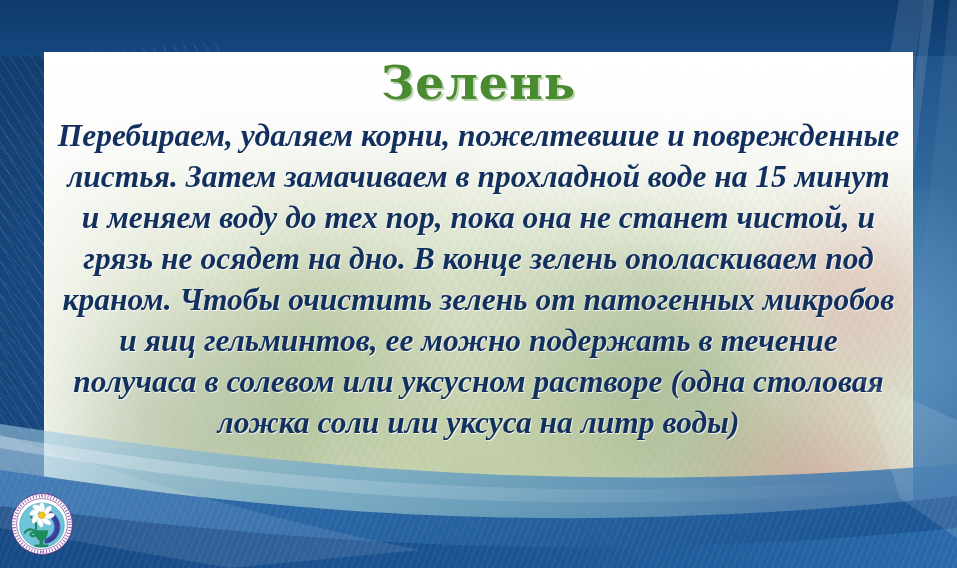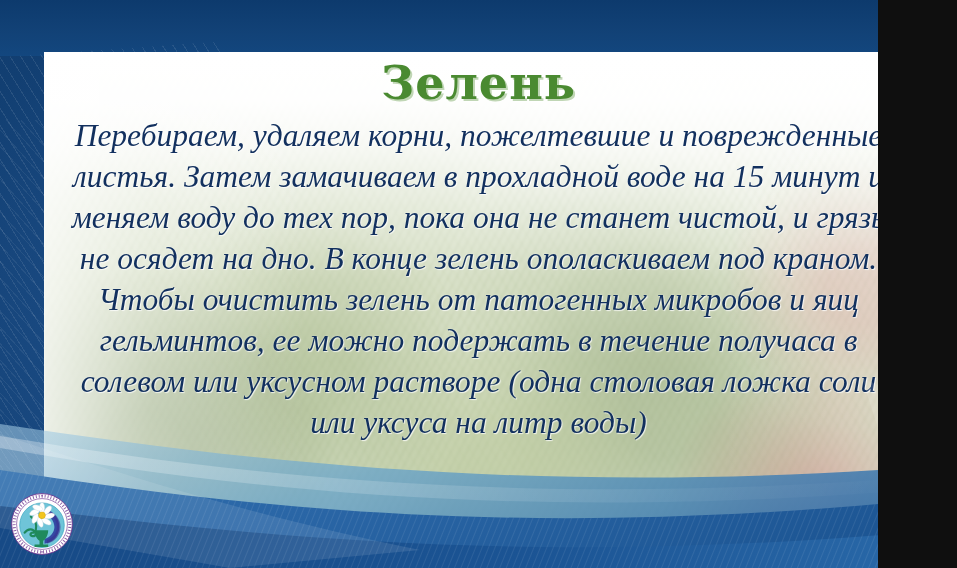--- a/index.html
+++ b/index.html
@@ -3,21 +3,21 @@
 <meta charset="utf-8">
 <title>Зелень</title>
 <style>
   html, body {
     margin: 0;
     padding: 0;
     background: #0f0f0f;
   }
   #slide {
     position: relative;
-    width: 878px;
+    width: 957px;
     height: 568px;
     overflow: hidden;
     font-family: "Liberation Serif", "DejaVu Serif", serif;
     background: #0c4a6e;
   }
 
   
   .bg-base {
     position: absolute;
     inset: 0;
@@ -148,21 +148,21 @@
     font-size: 46px;
     line-height: 1.0;
     letter-spacing: 1px;
     color: #4a8a31;
     text-shadow: 2px 2px 0 rgba(140,180,120,.55), 3px 3px 1px rgba(255,255,255,.6);
   }
   .body-text {
     margin: 10px 0 0 0;
     font-family: "Liberation Serif", "DejaVu Serif", serif;
     font-style: italic;
-    font-weight: 400;
+    font-weight: 700;
     font-size: 31.5px;
     line-height: 1.30;
     color: #12305e;
     text-shadow: 1px 1px 1px rgba(255,255,255,.75), 0 0 2px rgba(255,255,255,.5);
     padding: 0 6px;
   }
 
   
   .wave-wrap {
     position: absolute;

